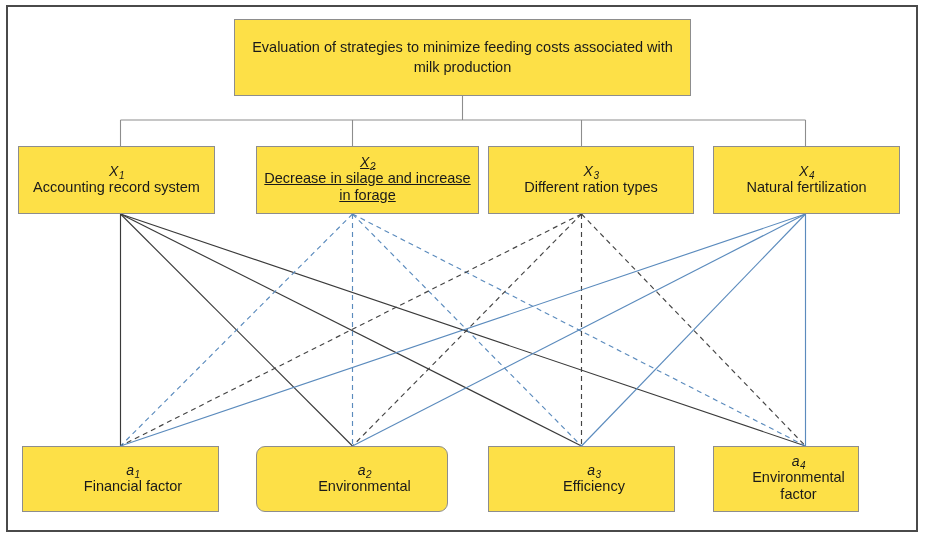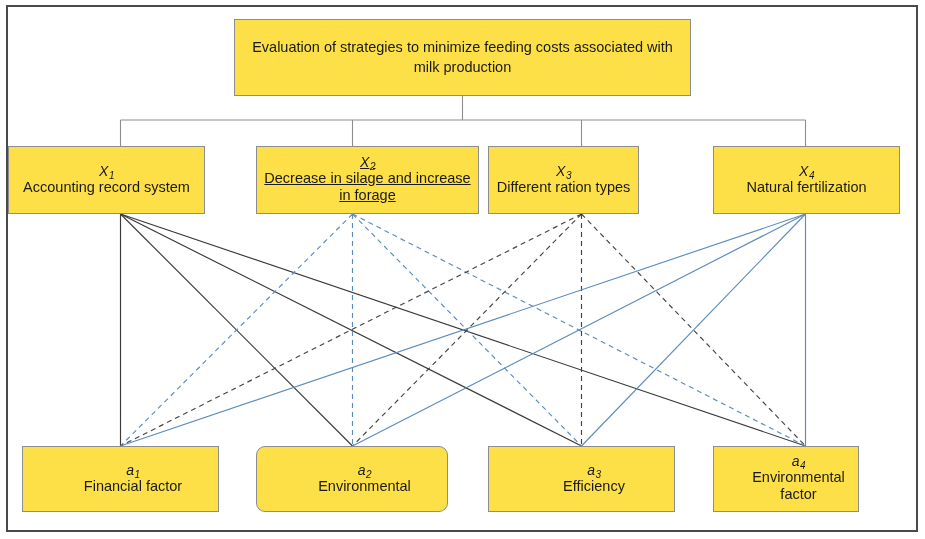--- a/index.html
+++ b/index.html
@@ -115,31 +115,31 @@
       <line x1="805.5" y1="214" x2="352.5" y2="446"></line>
       <line x1="805.5" y1="214" x2="581.5" y2="446"></line>
       <line x1="805.5" y1="214" x2="805.5" y2="446"></line>
     </g>
   </svg>
 
   <div class="node" id="root-node">
     <span class="cap">Evaluation of strategies to minimize feeding costs associated with milk production</span>
   </div>
 
-  <div class="node mid" style="left:8px;width:197px;">
+  <div class="node mid" style="left:18px;width:197px;">
     <span class="sym"><span>X</span><sub>1</sub></span>
     <span class="cap">Accounting record system</span>
   </div>
 
   <div class="node mid" style="left:256px;width:223px;text-decoration:underline;">
     <span class="sym"><span>X</span><sub>2</sub></span>
     <span class="cap">Decrease in silage and increase in forage</span>
   </div>
 
-  <div class="node mid" style="left:488px;width:151px;">
+  <div class="node mid" style="left:488px;width:206px;">
     <span class="sym"><span>X</span><sub>3</sub></span>
     <span class="cap">Different ration types</span>
   </div>
 
   <div class="node mid" style="left:713px;width:187px;">
     <span class="sym"><span>X</span><sub>4</sub></span>
     <span class="cap">Natural fertilization</span>
   </div>
 
   <div class="node bot" style="left:22px;width:197px;">

